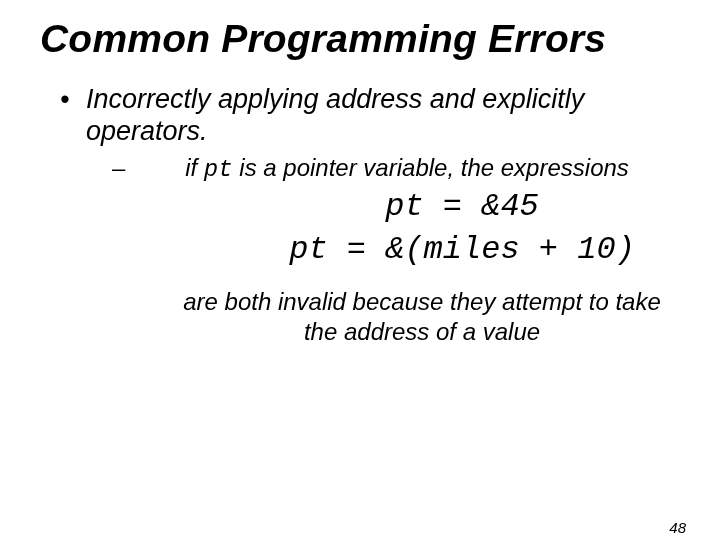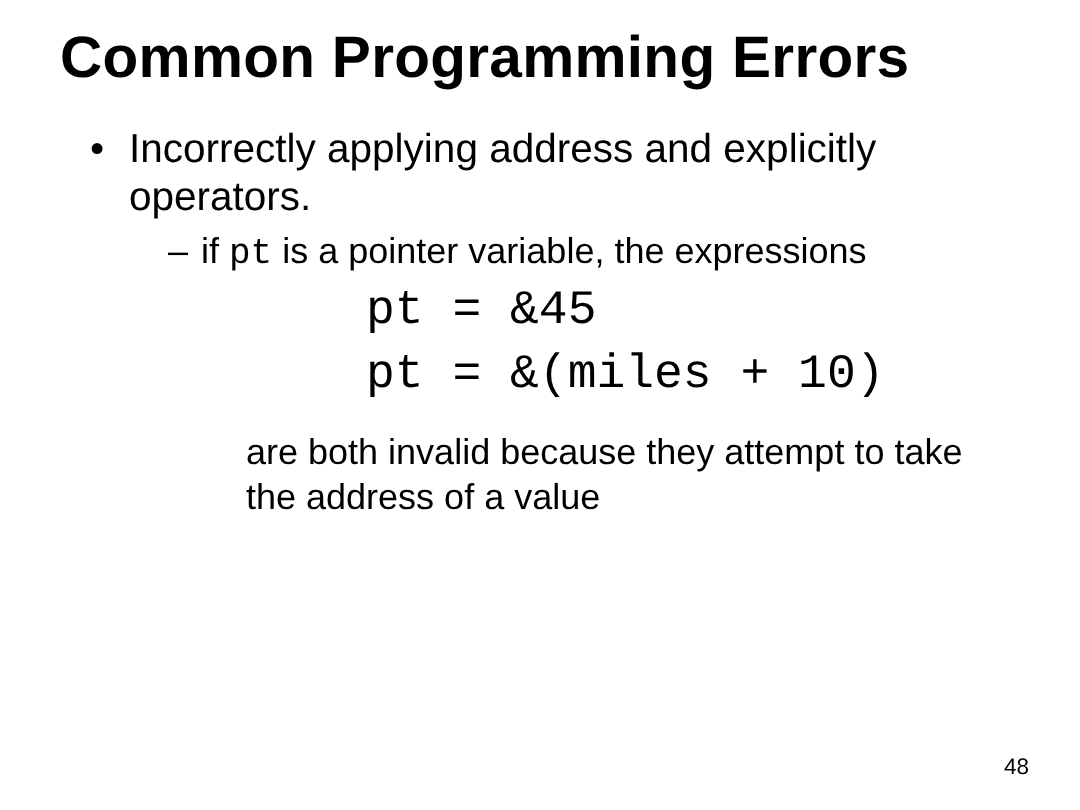--- a/index.html
+++ b/index.html
@@ -11,20 +11,21 @@
     color: #000000;
     font-family: Arial, Helvetica, sans-serif;
     overflow: hidden;
   }
   .slide {
     position: relative;
     width: 720px;
     height: 540px;
     box-sizing: border-box;
     padding: 18px 40px 0 40px;
+    font-style: italic;
   }
   .title {
     font-size: 39px;
     font-weight: bold;
     letter-spacing: 0.2px;
     line-height: 1.08;
     text-align: left;
     margin: 0 0 24px 0;
   }
   ul.level1 {
@@ -45,20 +46,21 @@
     left: 0;
     top: 0;
     font-size: 27px;
   }
   ul.level2 {
     list-style: none;
     margin: 6px 0 0 0;
     padding: 0 0 0 26px;
     font-size: 24px;
     line-height: 1.18;
+    text-align: center;
   }
   ul.level2 > li {
     position: relative;
     padding-left: 22px;
   }
   ul.level2 > li::before {
     content: "–";
     position: absolute;
     left: 0;
     top: 0;
@@ -77,21 +79,21 @@
   .after-code {
     display: block;
     font-size: 24px;
     line-height: 1.25;
     margin-left: 30px;
     margin-top: 18px;
   }
   .page-number {
     position: absolute;
     right: 34px;
-    bottom: 20px;
+    bottom: 4px;
     font-size: 15px;
   }
 </style>
 </head>
 <body>
 
 <div class="slide">
 
   <h1 class="title">Common Programming Errors</h1>
 

